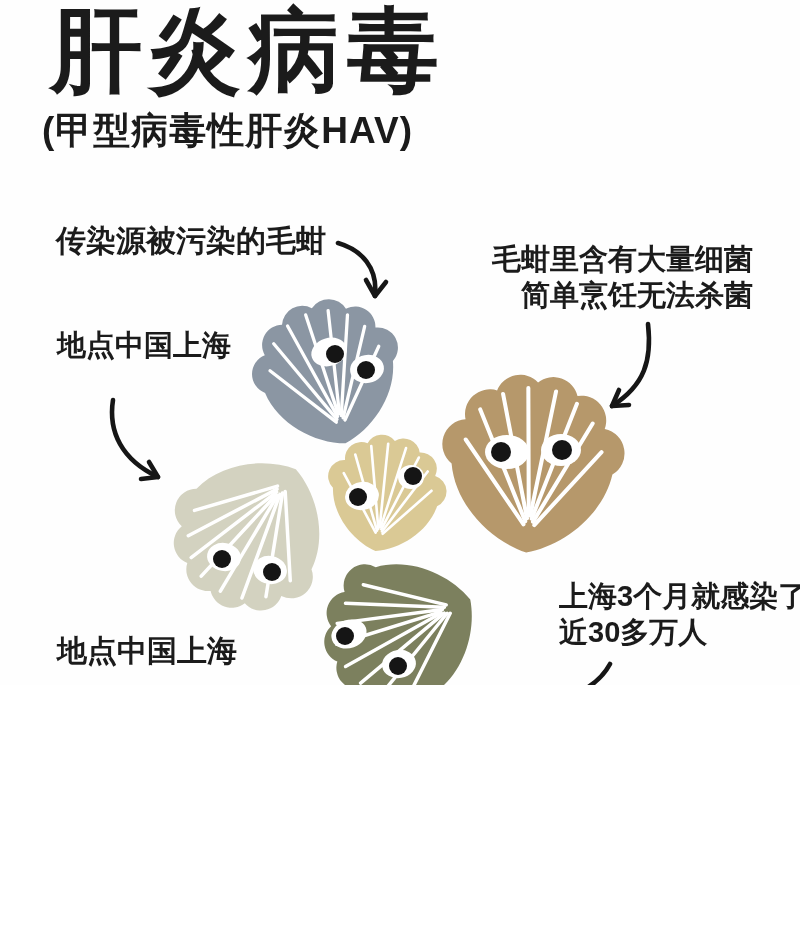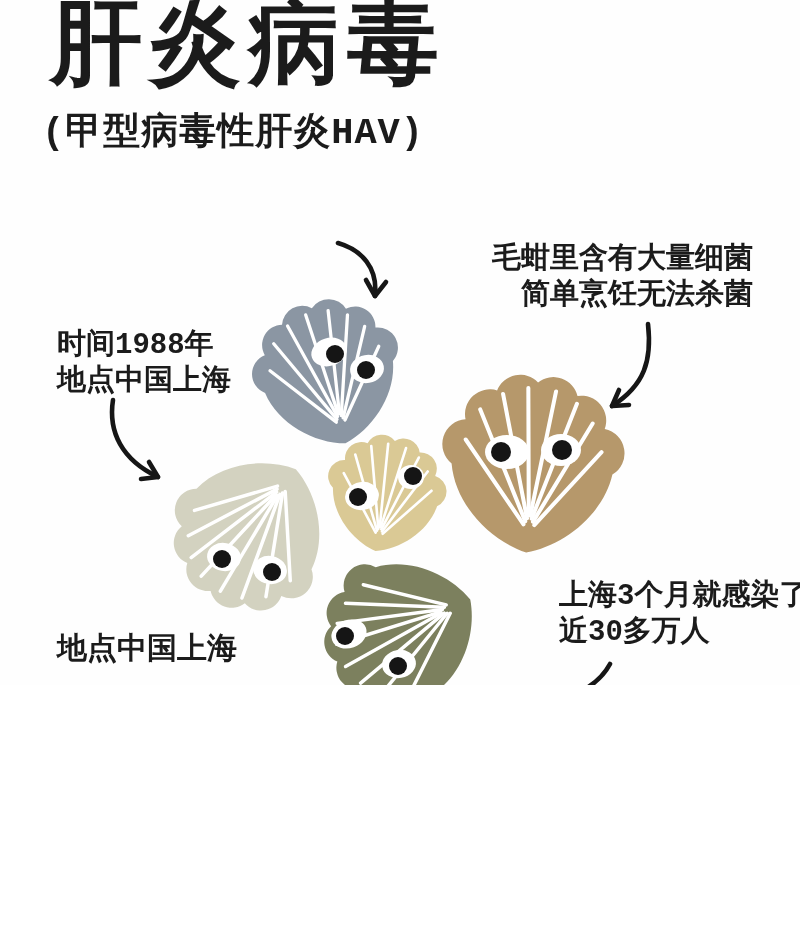--- a/index.html
+++ b/index.html
@@ -1,18 +1,18 @@
 <!DOCTYPE html>
 <html><head>
 <meta charset="utf-8">
 <style>
   html,body{margin:0;padding:0;background:#ffffff;}
   .canvas{
     position:relative;width:800px;height:685px;background:#fefefe;
-    font-family:Liberation Mono, monospace;color:#1b1b1b;overflow:hidden;
+    font-family:Liberation Sans, sans-serif;color:#1b1b1b;overflow:hidden;
   }
   .abs{position:absolute;}
   .title{
     left:50px;top:-4px;font-size:92px;font-weight:900;letter-spacing:7px;
     line-height:1.18;white-space:nowrap;
   }
   .subtitle{
     left:42px;top:106px;font-size:37px;font-weight:800;letter-spacing:1px;white-space:nowrap;
   }
   .ann{font-weight:800;white-space:nowrap;}
@@ -29,28 +29,30 @@
   .overlay{left:0;top:0;pointer-events:none;}
 </style>
 </head>
 <body>
 
 <div class="canvas">
 
   <div class="abs title">肝炎病毒</div>
   <div class="abs subtitle">(甲型病毒性肝炎HAV)</div>
 
+  <div class="abs ann ann-source">
+    <div>传染源被污染的毛蚶</div>
+  </div>
 
   <div class="abs ann ann-bacteria">
     <div>毛蚶里含有大量细菌</div>
     <div>简单烹饪无法杀菌</div>
   </div>
 
   <div class="abs ann ann-time">
-    <div>时间1988年</div>
     <div>地点中国上海</div>
   </div>
 
   <div class="abs ann ann-infection">
     <div>上海3个月就感染了</div>
     <div>近30多万人</div>
   </div>
 
   <div class="abs ann ann-transmission">
     <div>地点中国上海</div>

